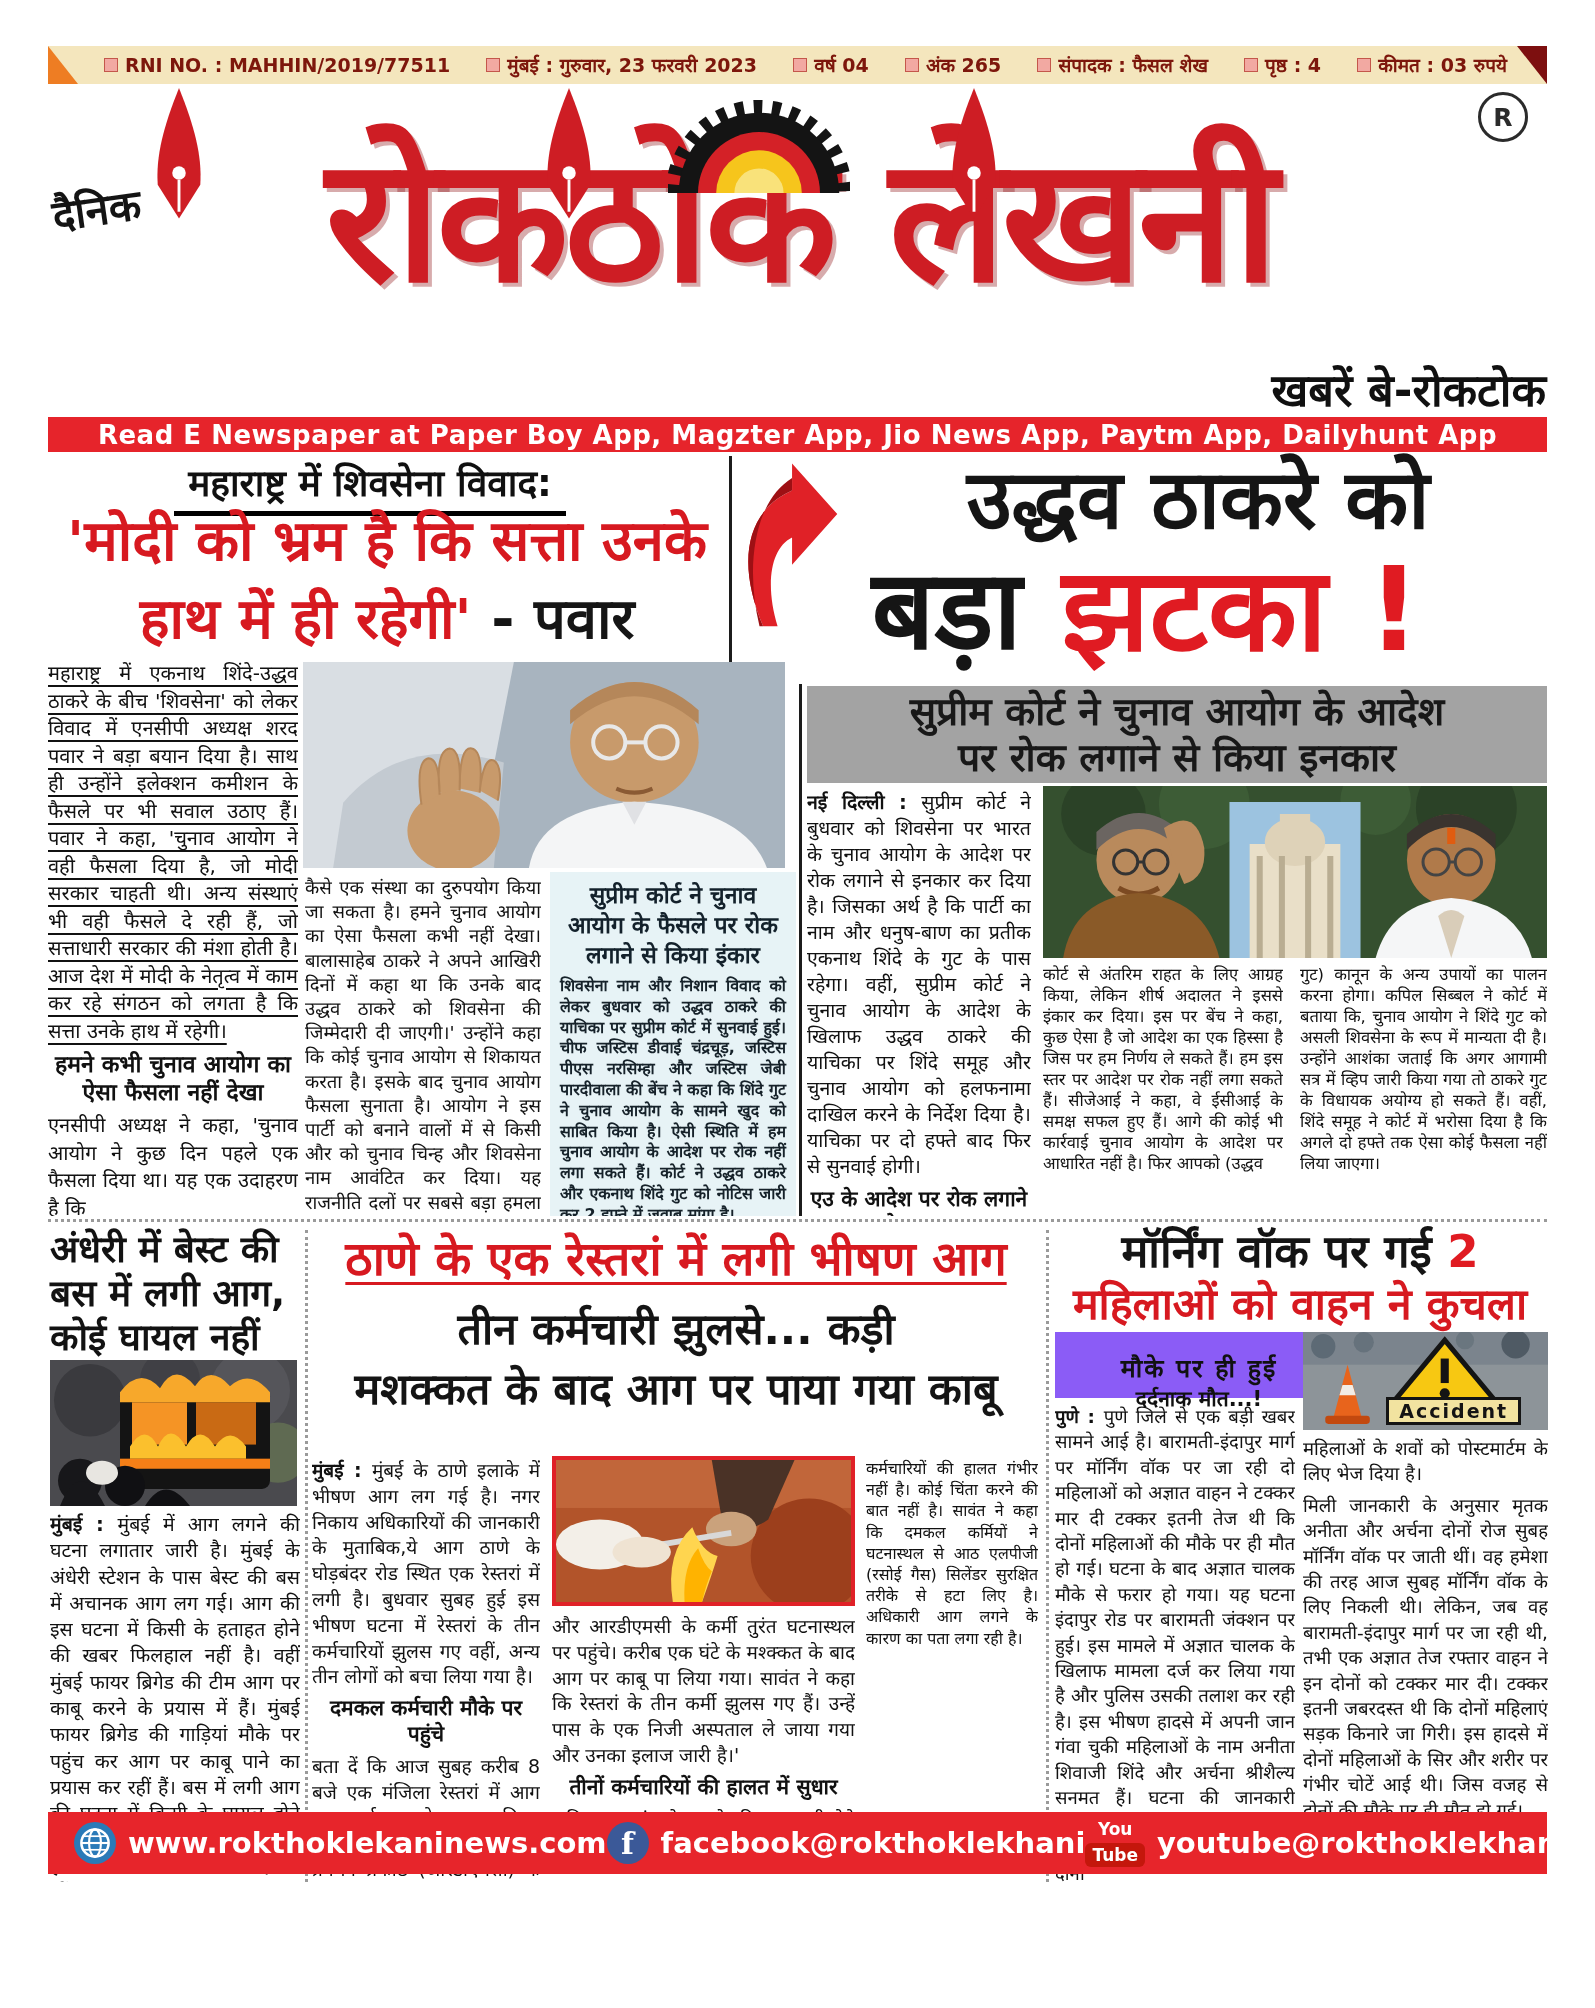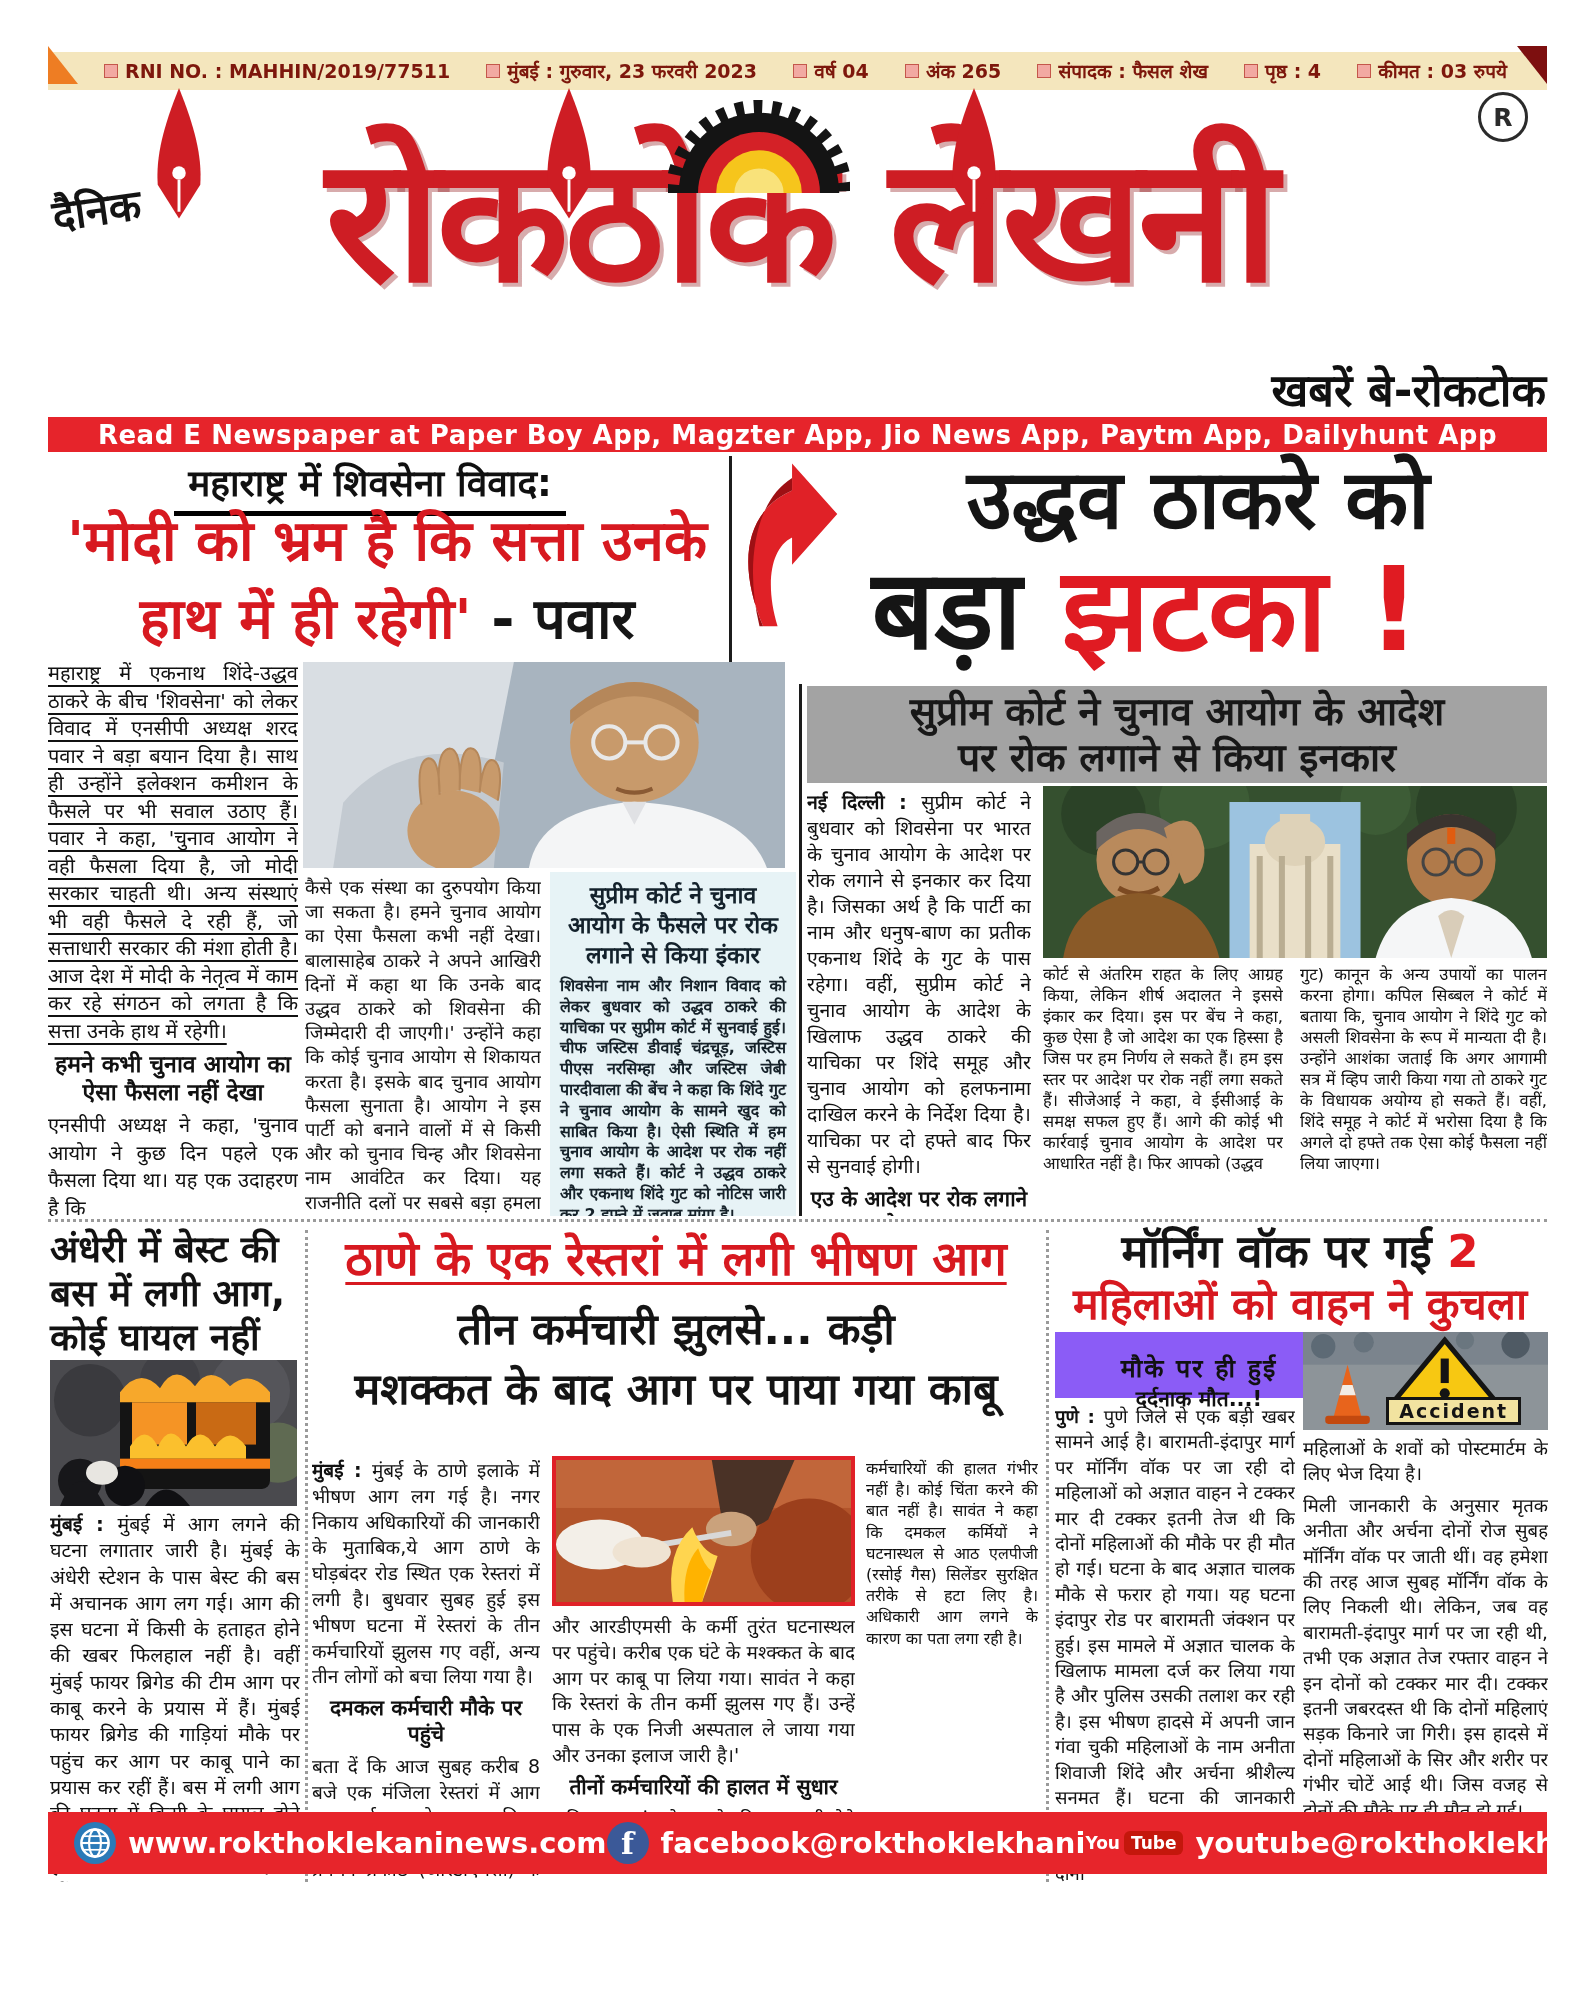--- a/index.html
+++ b/index.html
@@ -1,20 +1,20 @@
 <!DOCTYPE html>
 <html><head>
 <meta charset="utf-8">
 <style>
   html,body{margin:0;padding:0;background:#888;}
   .page{position:relative;width:1595px;height:2008px;background:#ffffff;margin:0 auto;overflow:hidden;
         font-family:"DejaVu Sans","Liberation Sans",sans-serif;color:#111;}
   .abs{position:absolute;}
   
-  .topbar{position:absolute;left:48px;top:52px;width:1499px;height:38px;background:#f4e6bd;
+  .topbar{position:absolute;left:48px;top:46px;width:1499px;height:38px;background:#f4e6bd;
           display:flex;align-items:center;justify-content:space-between;box-sizing:border-box;
           padding:0 40px 0 56px;}
   .tb-item{display:flex;align-items:center;gap:7px;color:#7d170c;font-weight:bold;font-size:19px;white-space:nowrap;}
   .tb-sq{width:12px;height:12px;background:#f2a9a2;border:1px solid #c4574b;flex:0 0 auto;}
   .tri-l{position:absolute;left:48px;top:46px;width:0;height:0;border-bottom:38px solid #ee7d23;border-right:30px solid transparent;}
   .tri-r{position:absolute;left:1517px;top:46px;width:0;height:0;border-top:38px solid #7d0f0f;border-left:30px solid transparent;}
   
   .daily{position:absolute;left:52px;top:180px;font-size:42px;font-weight:900;color:#141414;transform:rotate(-8deg);}
   .mast-title{position:absolute;left:120px;top:96px;width:1360px;height:270px;text-align:center;
               font-size:172px;line-height:250px;font-weight:900;color:#ce1d24;letter-spacing:-4px;
@@ -65,21 +65,21 @@
   .ybox .l1{font-size:25px;font-weight:900;letter-spacing:2px;}
   .ybox .l2{font-size:21px;font-weight:900;}
   .acc-label{position:absolute;left:34%;bottom:5px;border:3px solid #141414;background:#f2e3a0;color:#141414;
              font-size:19px;font-weight:bold;padding:0 10px;letter-spacing:2px;}
   
   .footer{position:absolute;left:48px;top:1812px;width:1499px;height:62px;background:#e7252b;display:flex;align-items:center;
           justify-content:space-between;box-sizing:border-box;padding:0 26px;color:#fff;}
   .f-item{display:flex;align-items:center;gap:12px;font-size:29px;font-weight:bold;white-space:nowrap;}
   .circ{width:42px;height:42px;border-radius:50%;display:flex;align-items:center;justify-content:center;flex:0 0 auto;}
   .fb{background:#3b5998;font-size:30px;font-weight:bold;color:#fff;font-family:"DejaVu Serif","Liberation Serif",serif;}
-  .yt{display:flex;align-items:center;gap:4px;}
+  .yt{display:flex;align-items:center;gap:4px;flex-direction:column;}
   .yt .you{font-size:17px;font-weight:bold;color:#fff;}
   .yt .tube{background:#c4170c;color:#fff;font-size:17px;font-weight:bold;border-radius:6px;padding:2px 7px;}
 </style>
 </head>
 <body>
 
 <div class="page">
 
   <div class="topbar">
     <div class="tb-item">

